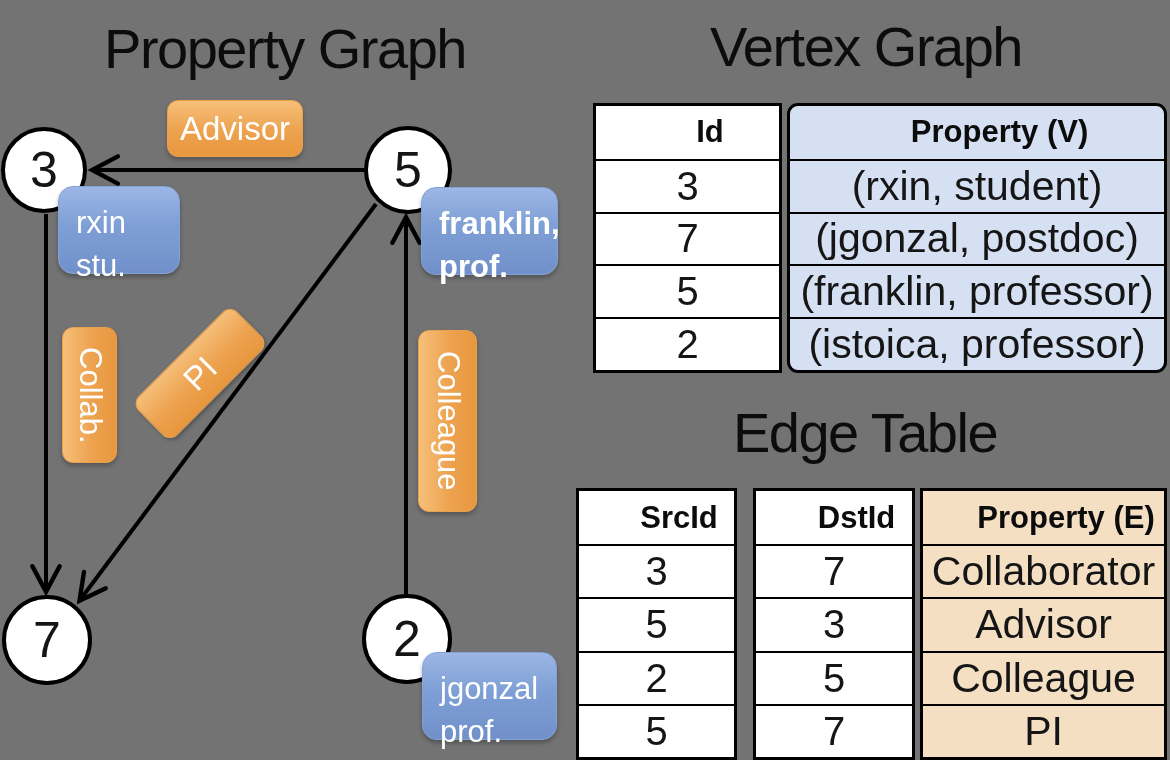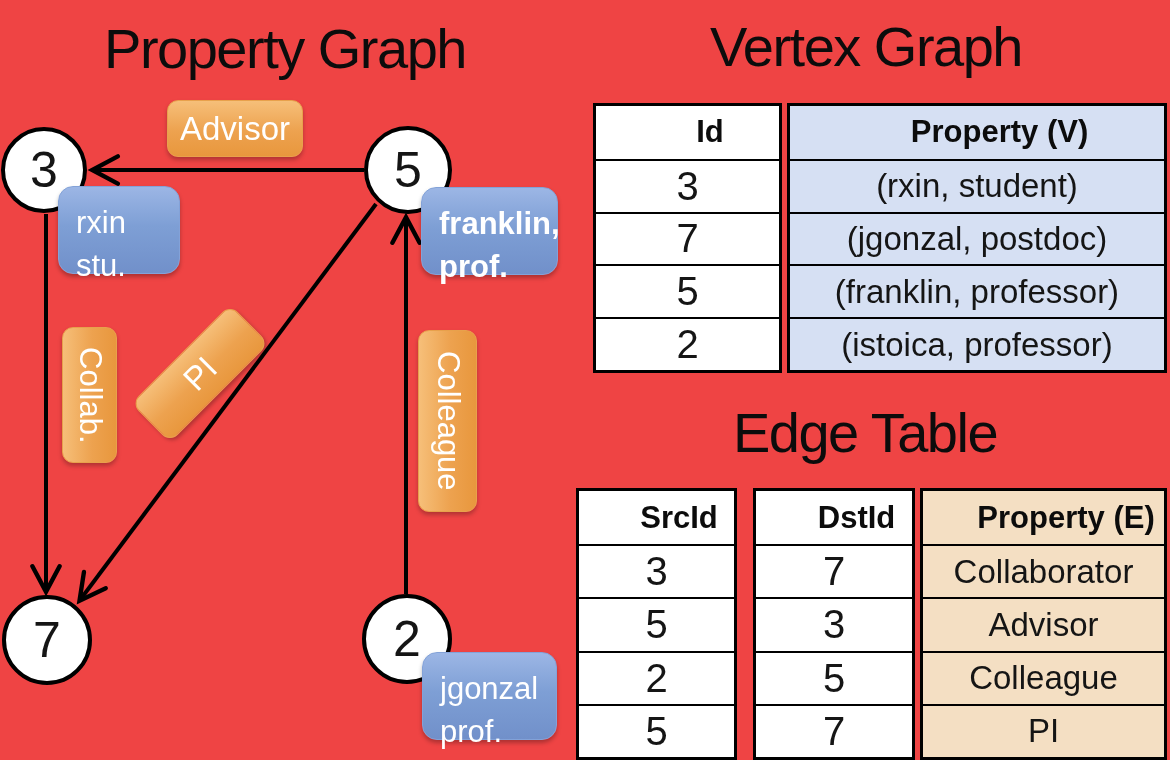--- a/index.html
+++ b/index.html
@@ -1,17 +1,17 @@
 <!DOCTYPE html>
 <html><head>
 <meta charset="utf-8">
 <style>
   html,body { margin:0; padding:0; background:#fff; }
   .canvas {
-    position:relative; width:1170px; height:760px; background:#ef4444;
+    position:relative; width:1170px; height:760px; background:#737373;
     font-family:"Liberation Sans", sans-serif; overflow:hidden; color:#111;
   }
   .slide-title {
     position:absolute; font-size:56px; font-weight:400; color:#0c0c0c;
     letter-spacing:-1.5px; text-align:center; white-space:nowrap;
   }
   #graph-title  { left:0px;   top:16px;  width:570px; }
   #vertex-title { left:581px; top:14px;  width:570px; }
   #edge-title   { left:580px; top:400px; width:570px; }
 
@@ -51,26 +51,26 @@
   #label-colleague { left:418px; top:330px; width:59px;  height:182px; writing-mode:vertical-rl; text-orientation:mixed; font-size:31px;
     background:linear-gradient(90deg,#f6bf79 0%, #eda24f 55%, #e8973d 100%); }
   #label-pi        { left:130px; top:346px; width:140px; height:55px; transform:rotate(-45deg); }
 
   .tcol {
     position:absolute; box-sizing:border-box; border:3px solid #000; display:grid;
     grid-template-rows:repeat(5,1fr); background:#fff; z-index:2;
   }
   .tcol .cell {
     display:flex; align-items:center; justify-content:center;
-    border-top:2.5px solid #000; font-size:33px; color:#151515; white-space:nowrap;
+    border-top:2.5px solid #000; font-size:41px; color:#151515; white-space:nowrap;
   }
   .tcol .cell:first-child { border-top:none; }
   .tcol .cell.head { font-weight:bold; font-size:31px; color:#0c0c0c;padding-left:45px; }
   .tcol .cell.num  { font-size:40px; }
-  .tcol.bluefill { background:#d6e0f3; }
+  .tcol.bluefill { background:#d6e0f3;border-radius:11px; }
   .tcol.tanfill  { background:#f4dfc3; }
 
   #vt-id   { left:593px; top:103px; width:189px; height:270px; }
   #vt-prop { left:787px; top:103px; width:380px; height:270px; }
   #et-src  { left:576px; top:488px; width:161px; height:272px; }
   #et-dst  { left:753px; top:488px; width:162px; height:272px; }
   #et-prop { left:920px; top:488px; width:247px; height:272px; }
 </style>
 </head>
 <body>

